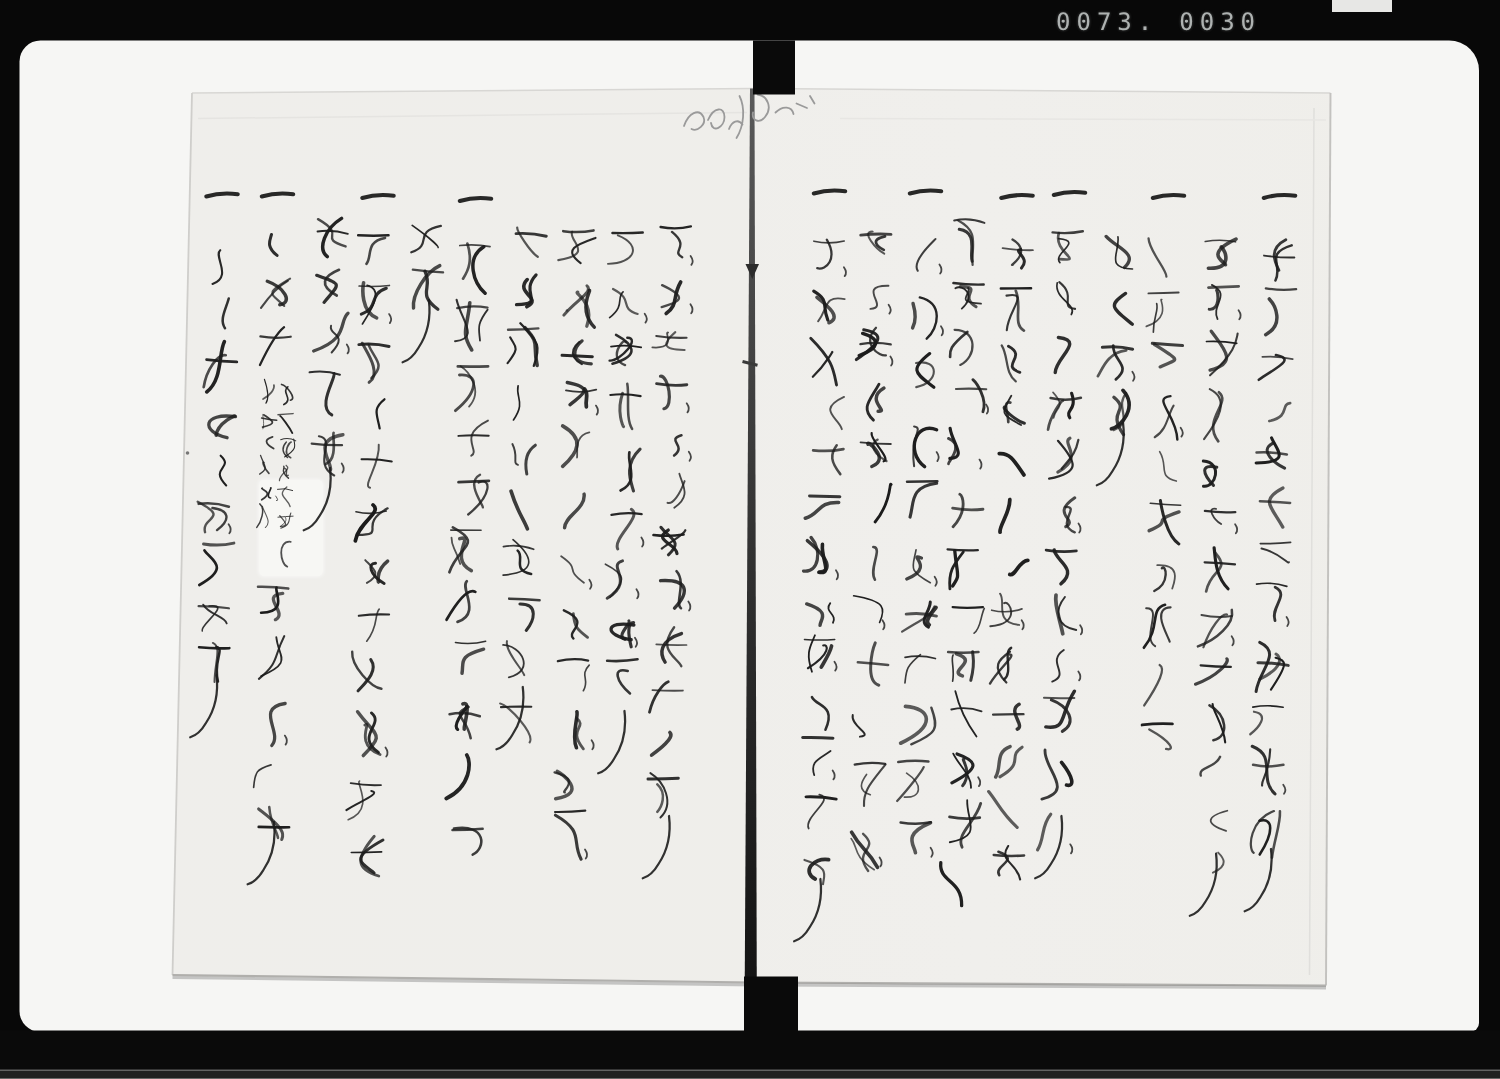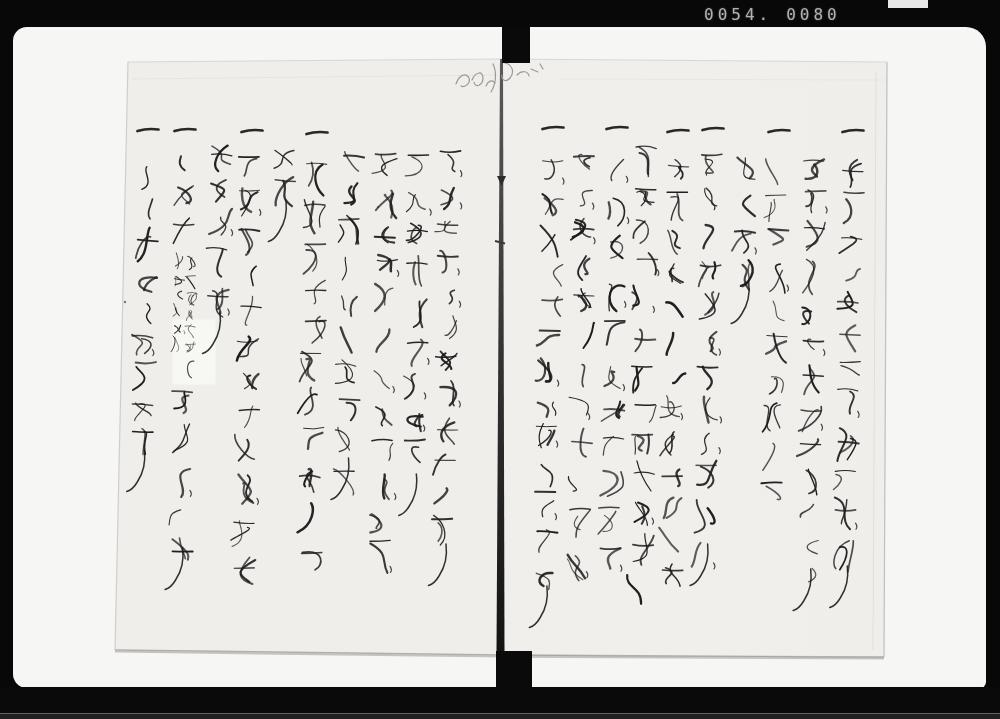--- a/index.html
+++ b/index.html
@@ -53,21 +53,21 @@
   #band-black{left:0;top:687px;width:1000px;height:27px;background:#0a0a0a;}
   #band-line{left:0;top:713px;width:1000px;height:1px;background:#636363;}
   #band-gray{left:0;top:714px;width:1000px;height:5px;background:#212121;}
 
   #ink-layer{left:0;top:0;}
 </style>
 </head>
 <body>
 
 <div class="abs" id="frame-counter">
-  <span>0054.</span><span class="grp2">0080</span>
+  <span>0073.</span><span class="grp2">0030</span>
 </div>
 <div class="abs" id="film-edge-tab"></div>
 
 <div class="abs" id="backing"></div>
 
 <div class="abs" id="page-left"></div>
 <div class="abs" id="page-right"></div>
 <div class="abs" id="repair-patch"></div>
 
 <svg class="abs" id="ink-layer" width="1000" height="719" viewBox="0 0 1000 719">

